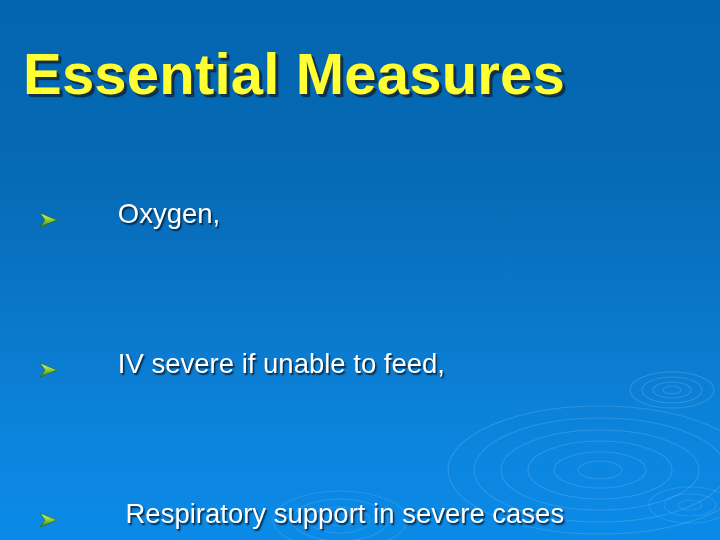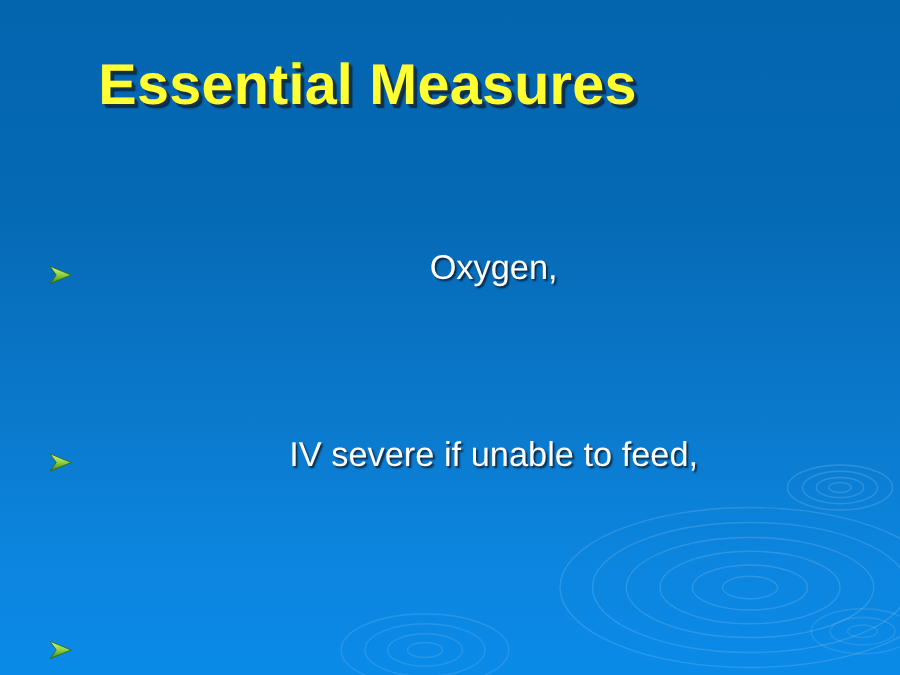--- a/index.html
+++ b/index.html
@@ -28,21 +28,21 @@
     width: 720px;
     height: 540px;
     pointer-events: none;
   }
   #slide-title {
     position: absolute;
     left: 0;
     top: 40px;
     width: 588px;
     text-align: center;
-    font-size: 46px;
+    font-size: 58px;
     font-weight: bold;
     color: #ffff33;
     letter-spacing: 0.2px;
     text-shadow: 2px 2px 0 #17314a, 3px 3px 1px rgba(10,25,40,0.75);
     white-space: nowrap;
   }
   #bullet-list {
     position: absolute;
     left: 38px;
     top: 126px;
@@ -53,21 +53,20 @@
   }
   .bullet-item {
     position: relative;
     padding-left: 34px;
     margin-bottom: 10px;
     font-size: 27.5px;
     line-height: 35px;
     color: #ffffff;
     text-shadow: 1.5px 1.5px 1.5px rgba(8,26,45,0.85);
     white-space: pre-wrap;
-    text-align: center;
   }
   .bullet-item:last-child { margin-bottom: 0; }
   .bullet-marker {
     position: absolute;
     left: 0;
     top: 7px;
     width: 22px;
     height: 20px;
     display: block;
   }
@@ -149,16 +148,17 @@
           <defs>
             <linearGradient id="bg2" x1="0" y1="0" x2="0" y2="1">
               <stop offset="0" stop-color="#d8f5a0"></stop>
               <stop offset="0.5" stop-color="#8cd13f"></stop>
               <stop offset="1" stop-color="#3f7d18"></stop>
             </linearGradient>
           </defs>
           <path d="M2 3 L19 10 L2 17 L7 10 Z" fill="url(#bg2)" stroke="#2e6a12" stroke-width="0.7"></path>
         </svg>
       </span>
+      <span> Respiratory support in severe cases</span>
     </li>
 
   </ul>
 </div>
 
 </body></html>

